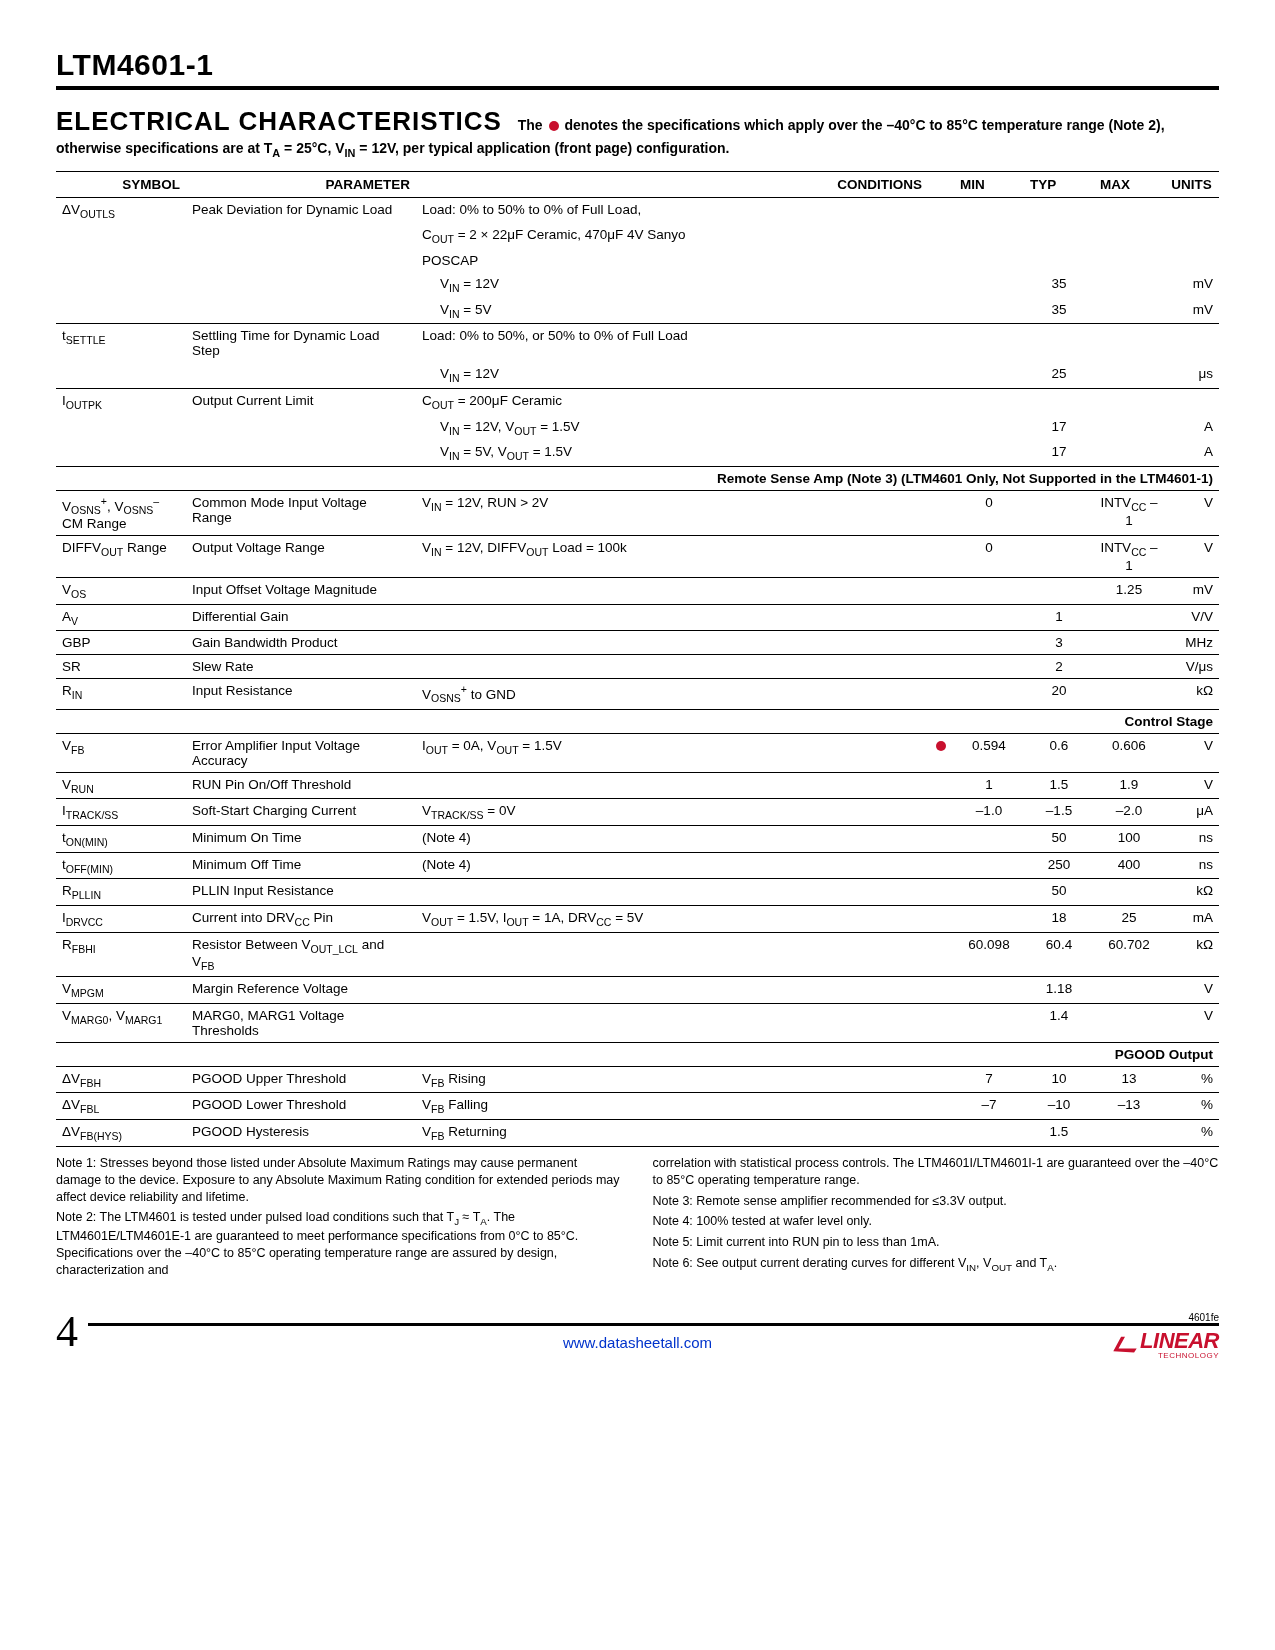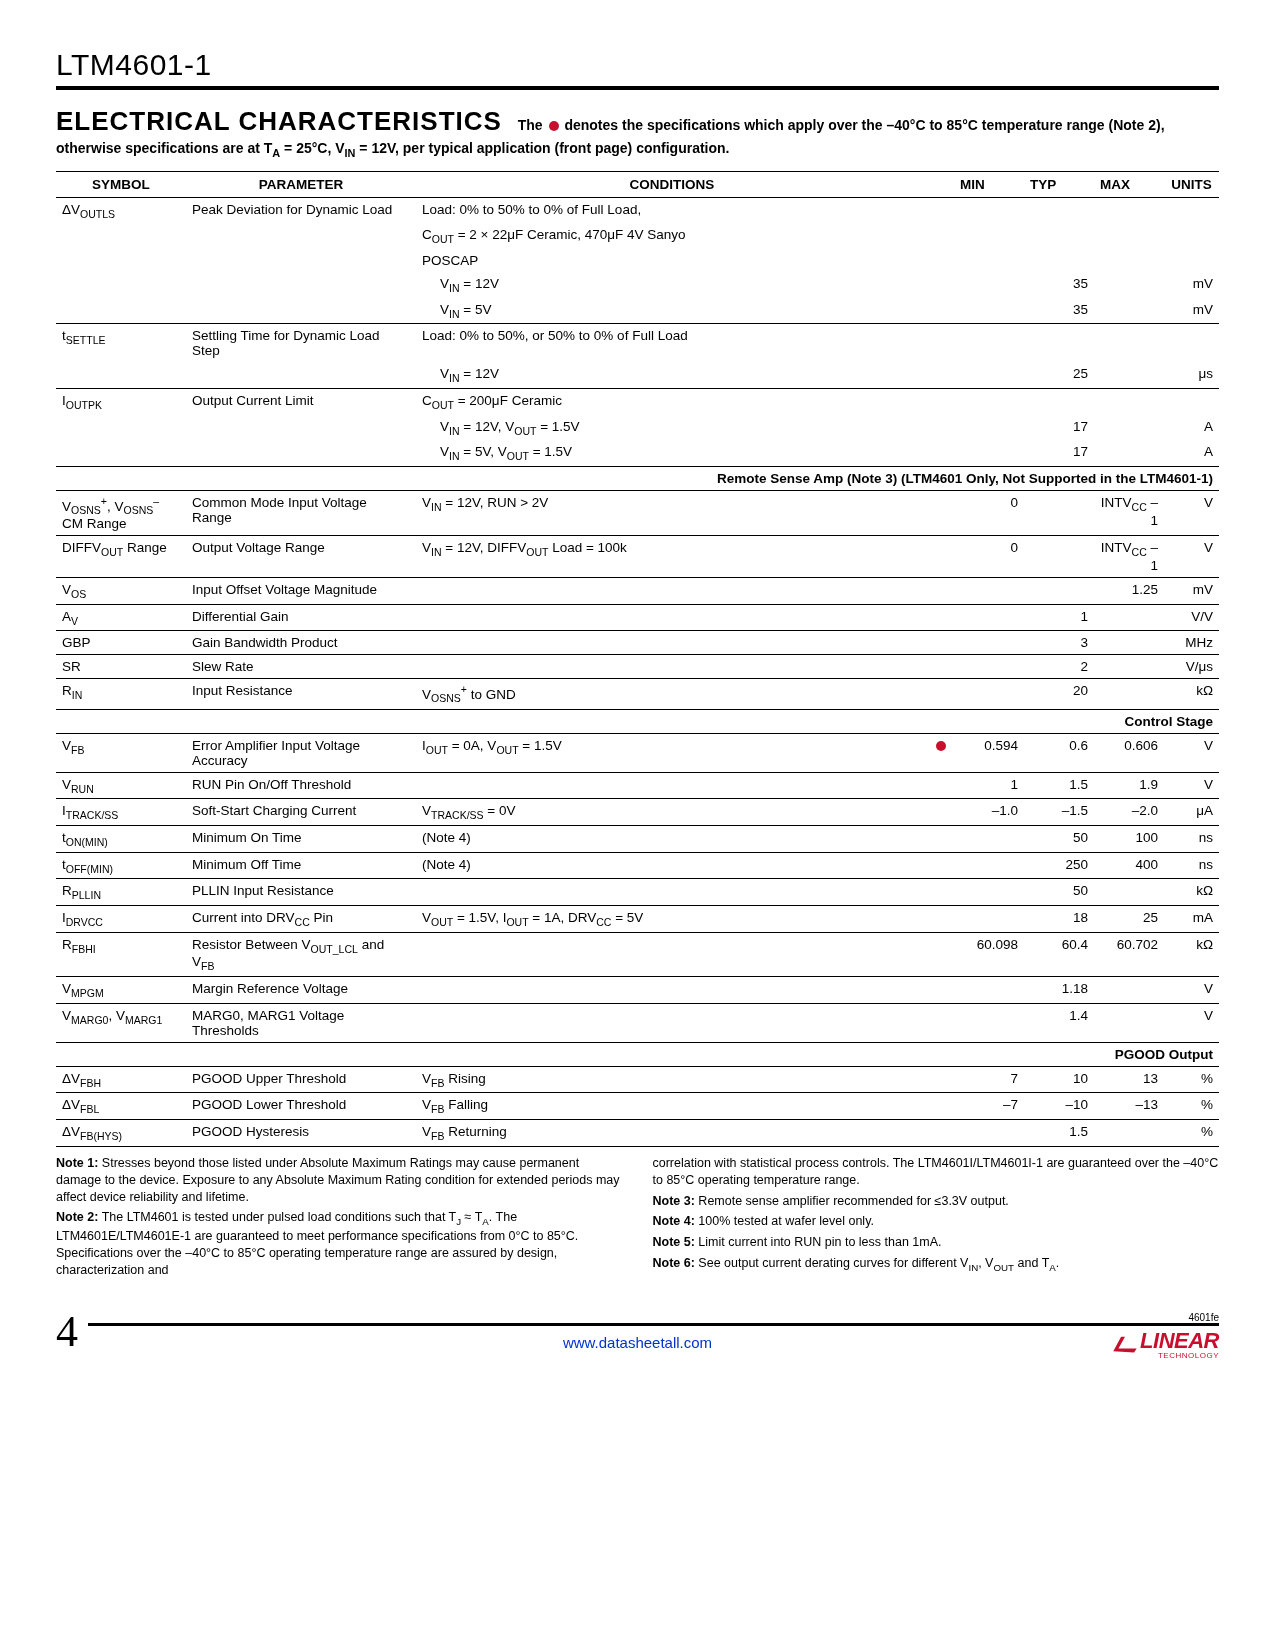--- a/index.html
+++ b/index.html
@@ -8,21 +8,21 @@
     padding: 48px 56px 24px 56px;
     background: #fff;
     color: #000;
     font-size: 14px;
     width: 1275px;
     box-sizing: border-box;
   }
   .part-number {
     font-family: Arial, sans-serif;
     font-size: 30px;
-    font-weight: 400;
+    font-weight: 700;
     letter-spacing: 0.5px;
     margin-bottom: 4px;
   }
   .thick-rule {
     border: none;
     border-top: 4px solid #000;
     margin: 0 0 14px 0;
   }
   .section-title {
     font-family: Arial Black, Arial, sans-serif;
@@ -46,54 +46,54 @@
     vertical-align:middle;
     margin:0 2px;
   }
   table.spec {
     width: 100%;
     border-collapse: collapse;
     margin-top: 10px;
     font-size: 13.5px;
   }
   table.spec th {
-    text-align: center;
+    text-align: right;
     border-top: 1.5px solid #000;
     border-bottom: 1.5px solid #000;
     padding: 5px 6px;
     font-weight: bold;
   }
   table.spec td {
     border-bottom: 1px solid #000;
     padding: 4px 6px;
     vertical-align: top;
   }
   table.spec td.nb { border-bottom: none; } 
-  table.spec td.num { text-align: right; }
+  table.spec td.num { text-align: center; }
   table.spec td.unit { text-align: right; }
   table.spec th.num { text-align: left; padding-right:18px;}
   table.spec th.unit { text-align: center; }
   .group-header td {
     font-weight: bold;
     border-bottom: 1.5px solid #000;
     padding-top:6px;
     text-align:right;
   }
   .sub { font-size: 0.78em; vertical-align: sub; }
   .sup { font-size: 0.78em; vertical-align: super; }
   .indent { padding-left: 18px; display:inline-block;}
   .notes {
     display:flex;
     gap:30px;
     font-size:12.5px;
     margin-top:8px;
   }
   .notes .col { flex:1; }
   .notes p { margin: 0 0 4px 0; line-height:1.35;}
-  .notes b { font-weight:bold;}
+  .notes b { font-weight:normal;}
   .footer {
     margin-top:40px;
     position:relative;
     border-top:3px solid #000;
     padding-top:4px;
     height:70px;
   }
   .footer .revcode {
     position:absolute;
     right:0;

